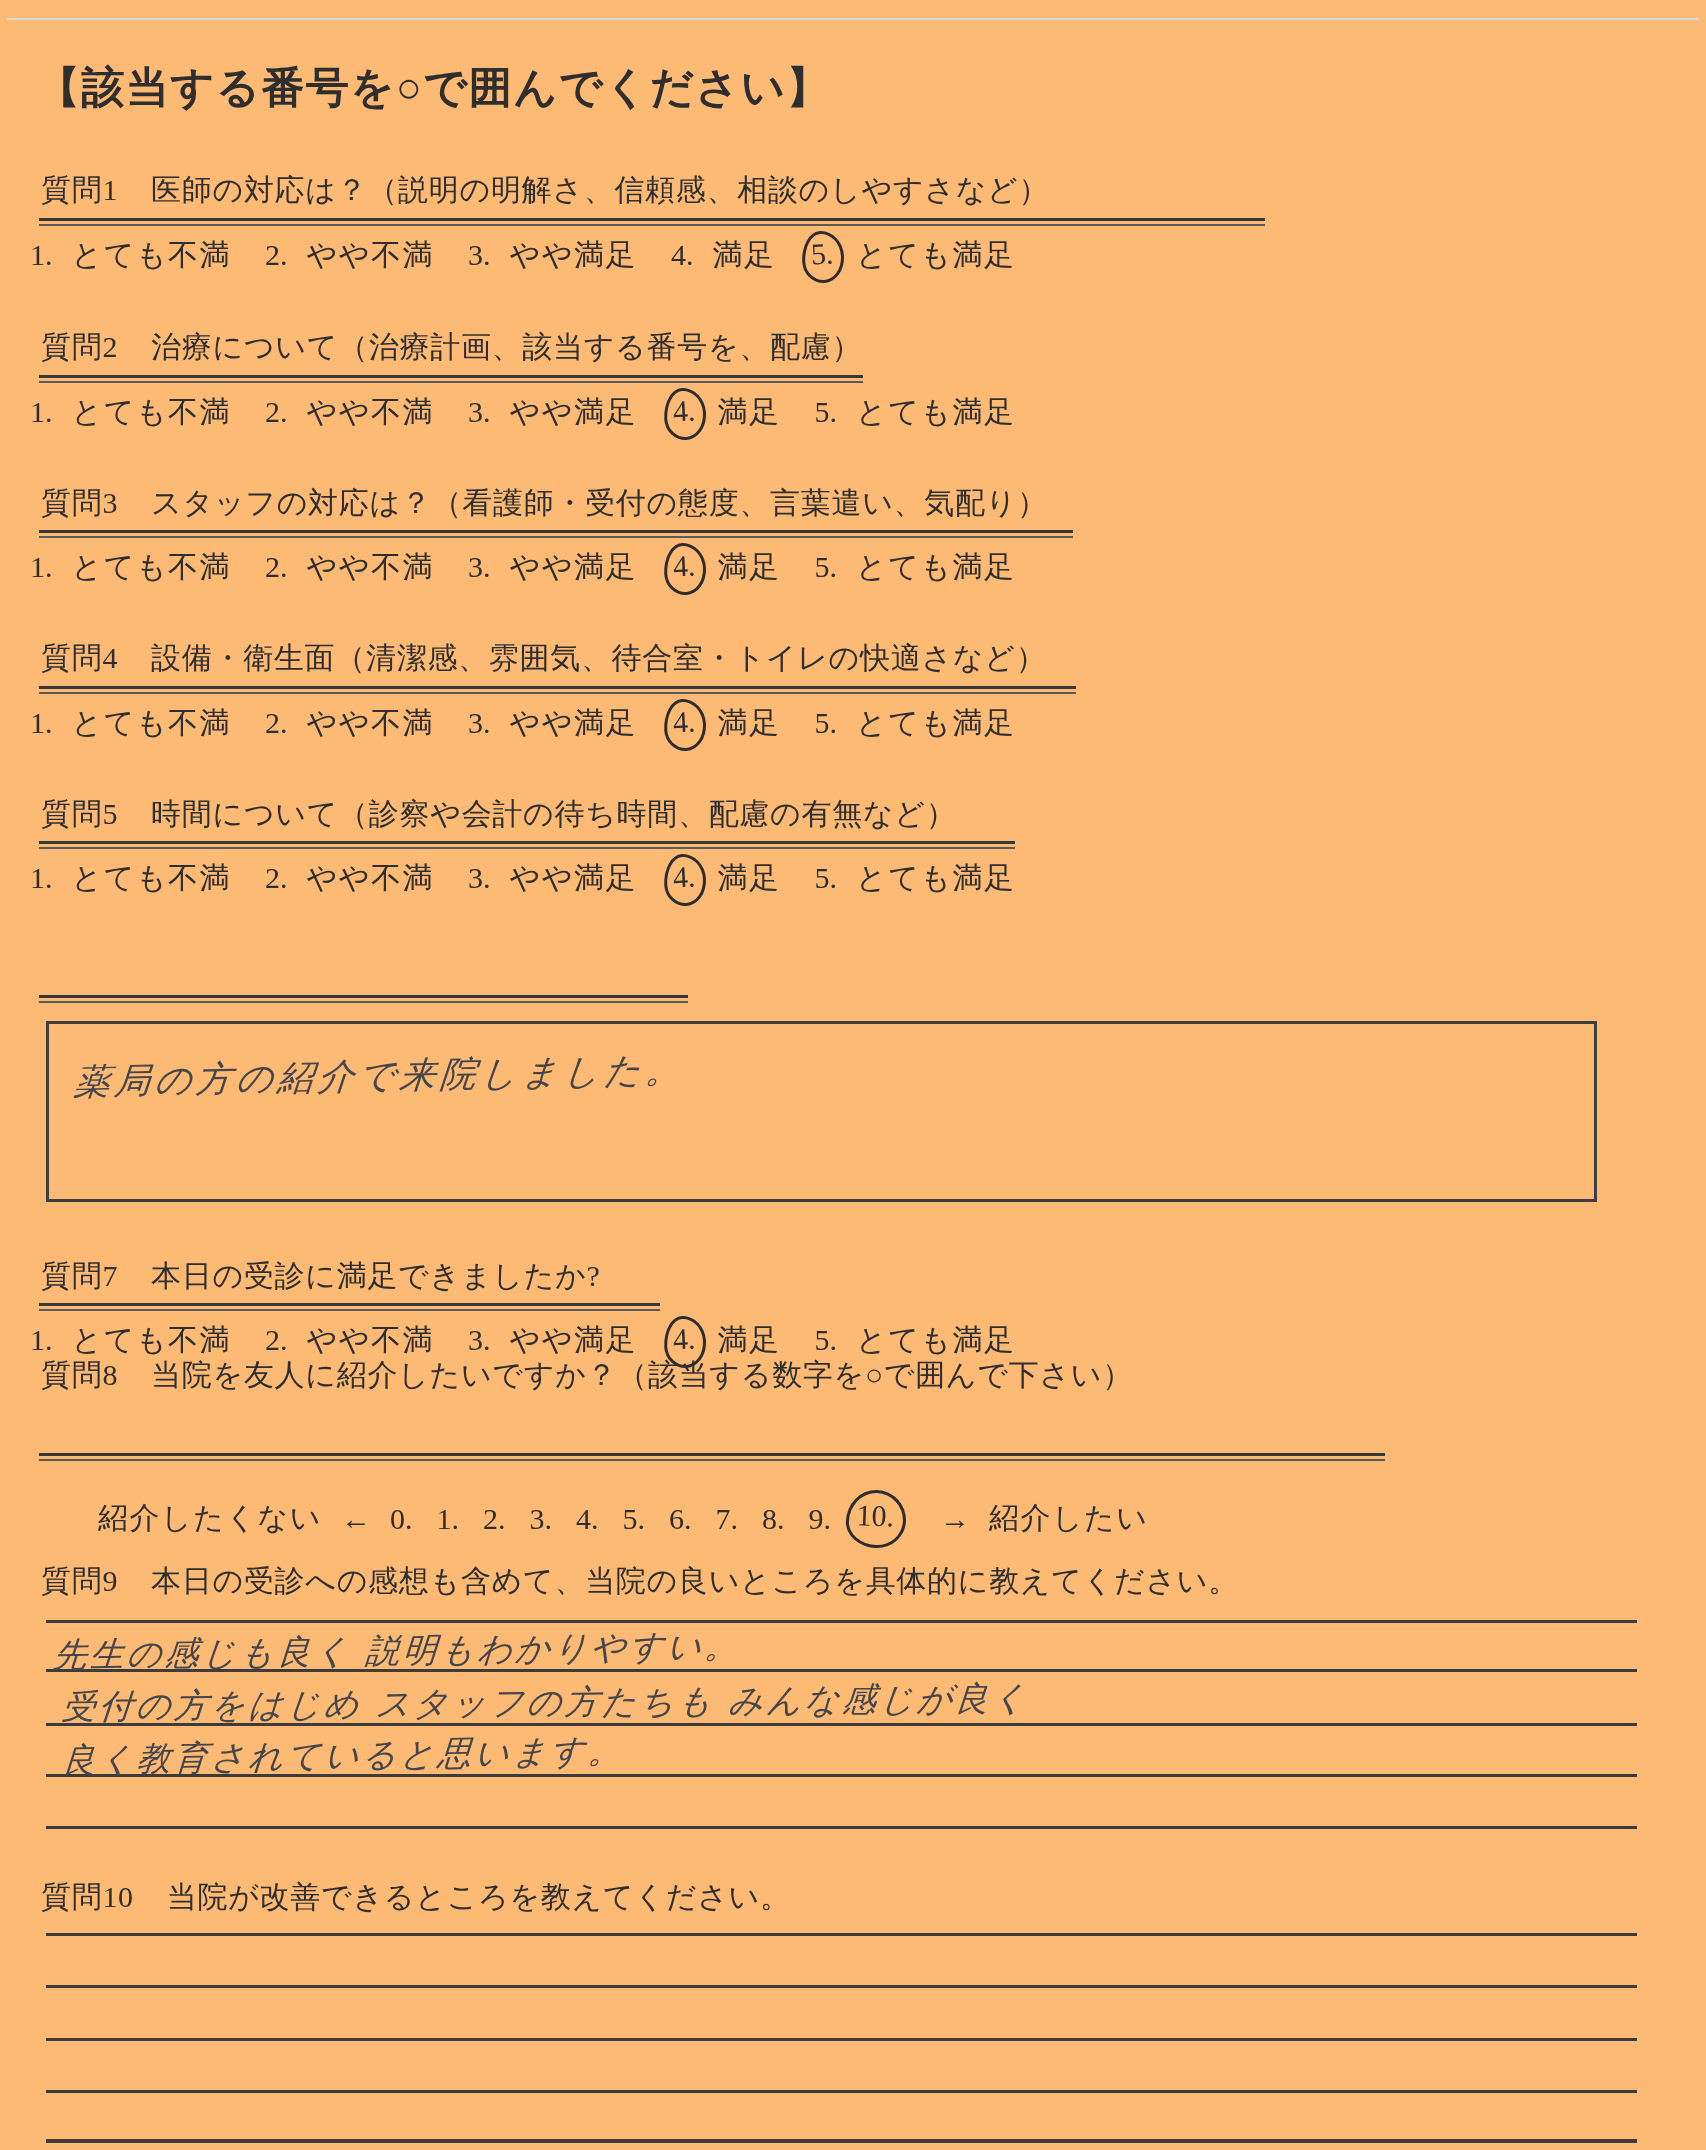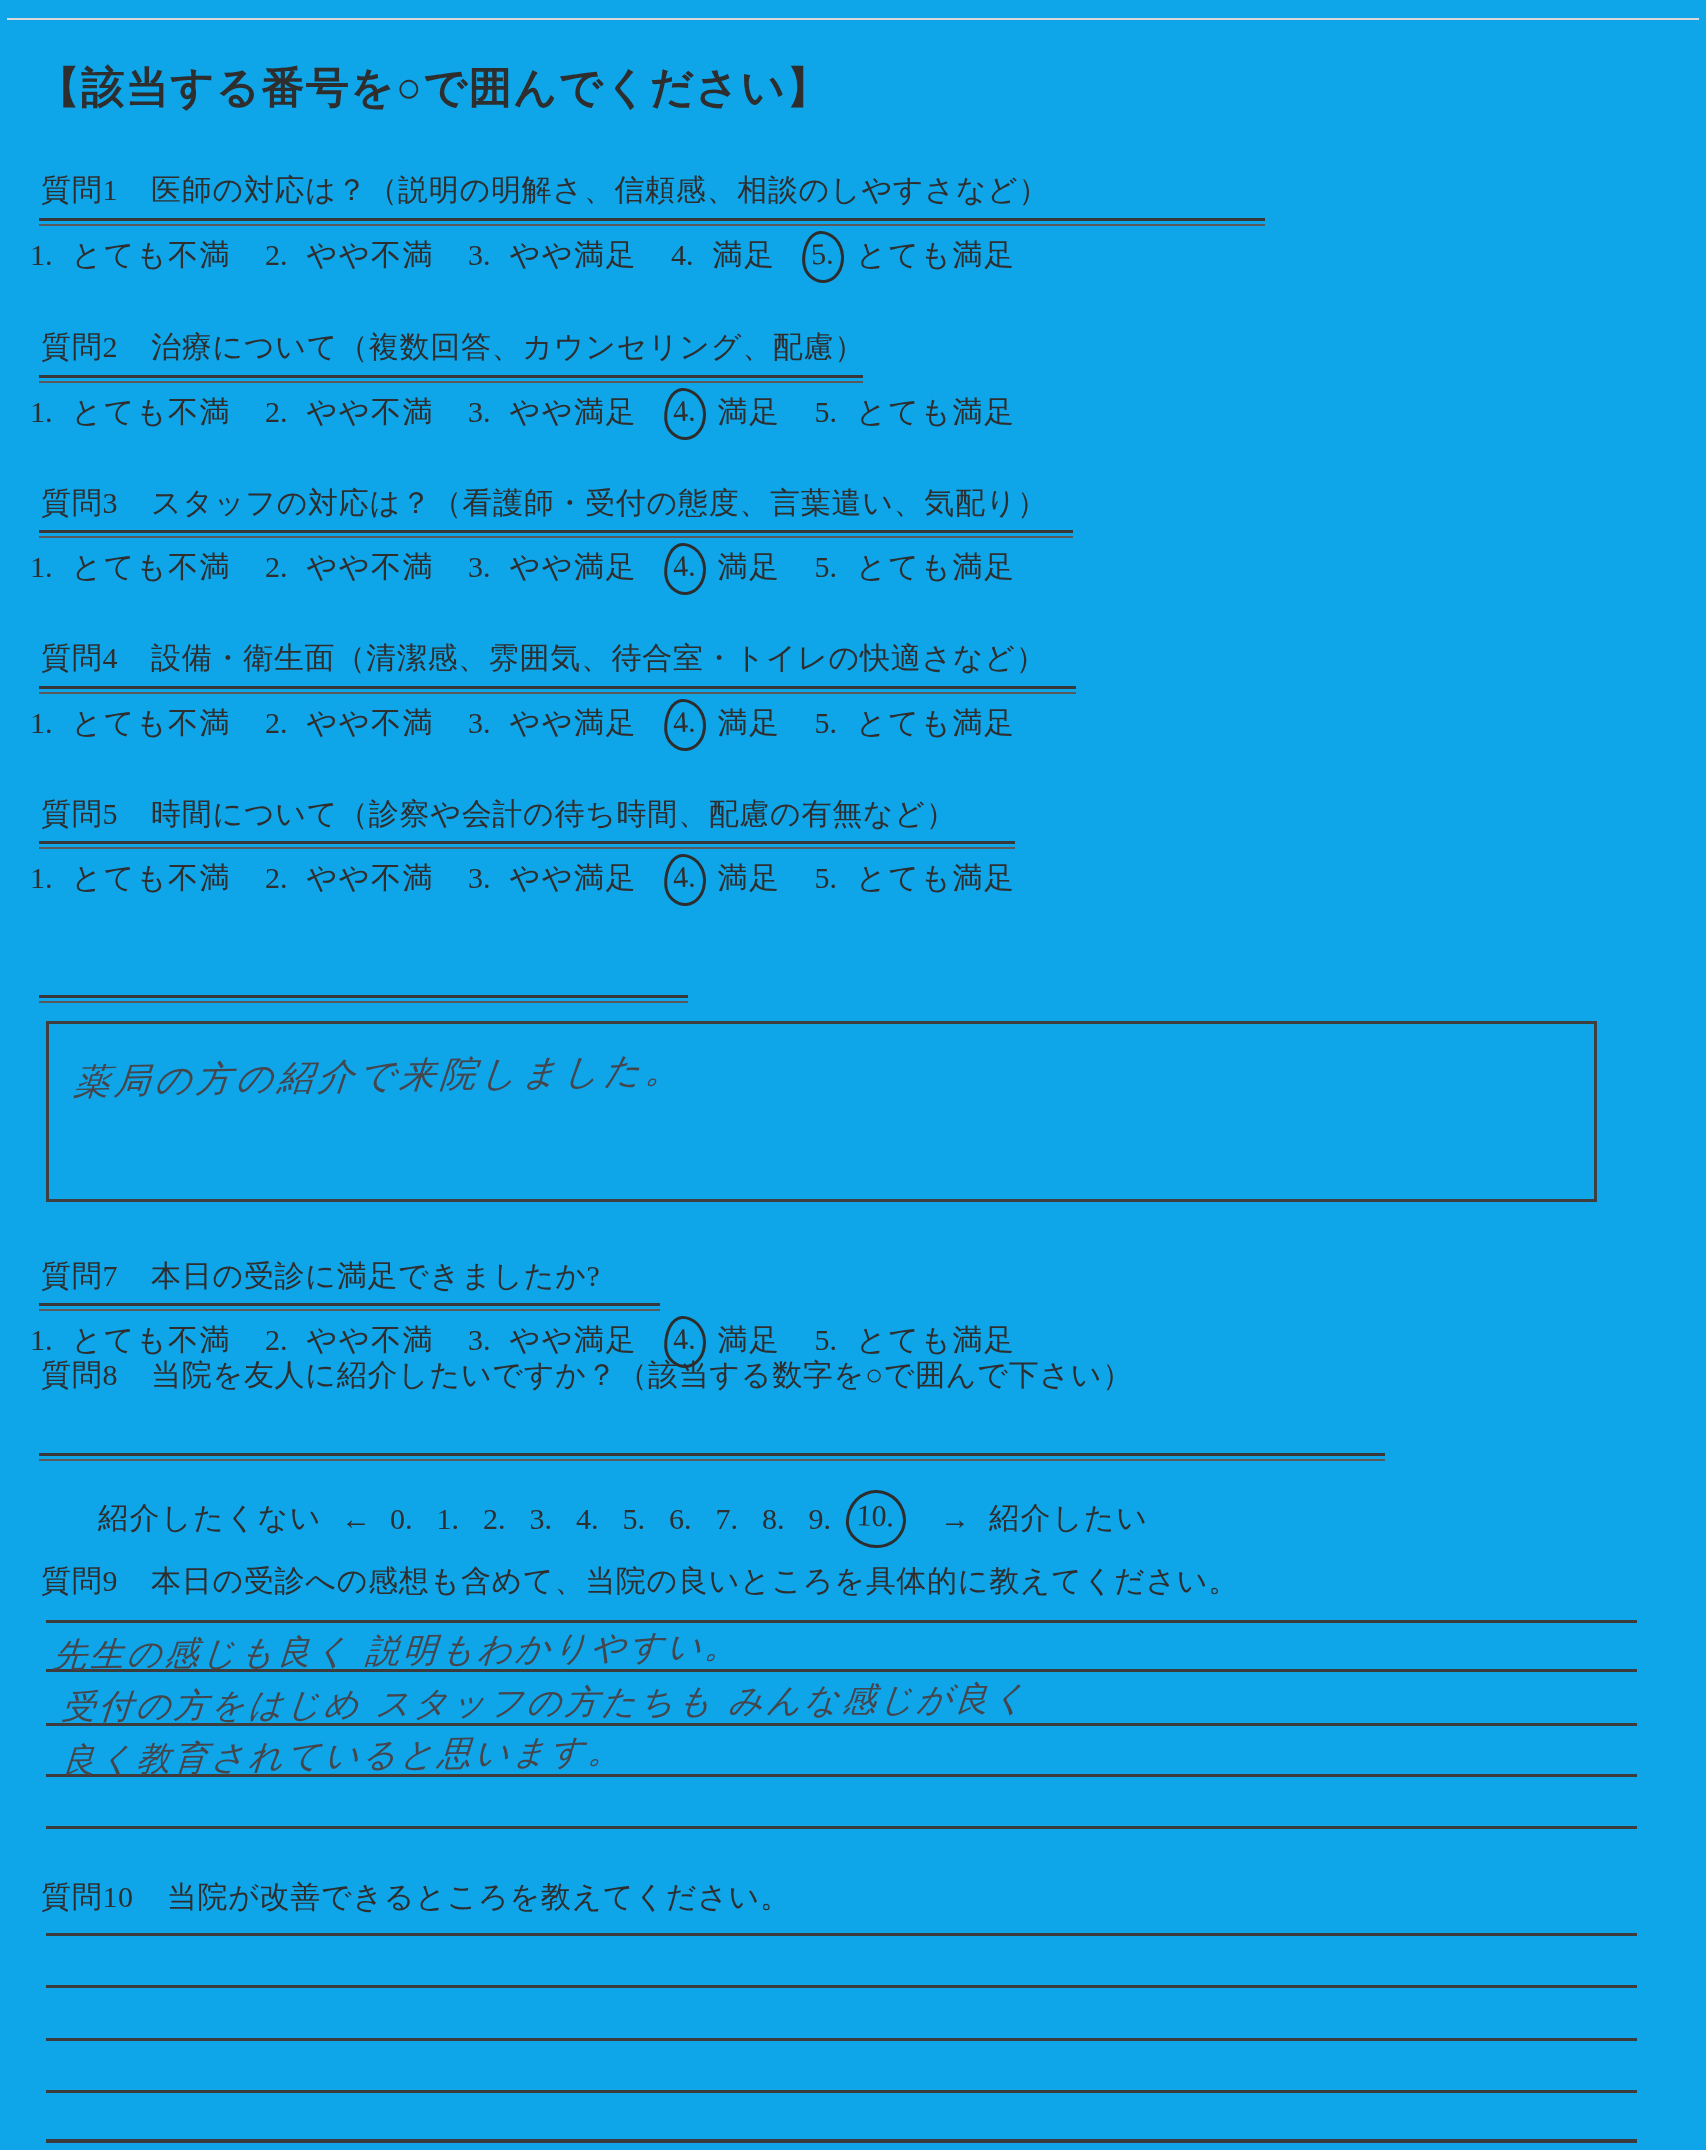--- a/index.html
+++ b/index.html
@@ -4,21 +4,21 @@
 <style>
   :root{
     --ink:#2e2e2e;
     --rule:#3c3c3c;
     --hand:#45454c;
   }
   html,body{margin:0;padding:0;background:#ffffff;}
   .page{
     position:relative;
     width:1706px;height:2151px;
-    background:#0ea5e9;
+    background:#fdba74;
     overflow:hidden;
     font-family:"Liberation Serif","DejaVu Serif",serif;
     color:var(--ink);
   }
   .scan-line{
     position:absolute;left:7.4px;width:1692px;height:2.2px;
     background:#d9d9d9;top:18px;
   }
   .doc-title{
     position:absolute;left:37px;top:59px;
@@ -118,21 +118,21 @@
         <span class="opt-num">4.</span>
         <span class="opt-label">満足</span>
       </span>
       <span class="opt-group">
         <span class="opt-num circled">5.</span>
         <span class="opt-label">とても満足</span>
       </span>
     </div>
 
   <div class="qheader" style="top:327px">
-    <span class="qlabel">質問2</span><span>治療について（複数回答、カウンセリング、配慮）</span>
+    <span class="qlabel">質問2</span><span>治療について（治療計画、該当する番号を、配慮）</span>
   </div>
   <div class="dbl-underline" style="top:375px;width:824px"></div>
   <div class="opts" style="top:390px">
       <span class="opt-group">
         <span class="opt-num">1.</span>
         <span class="opt-label">とても不満</span>
       </span>
       <span class="opt-group">
         <span class="opt-num">2.</span>
         <span class="opt-label">やや不満</span>

